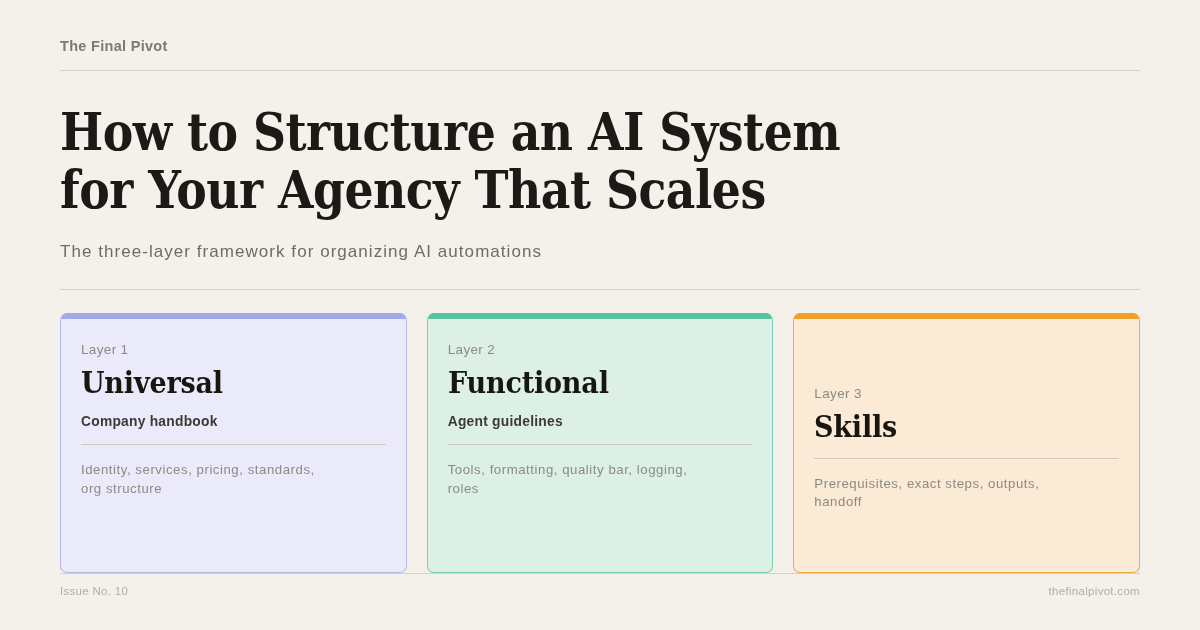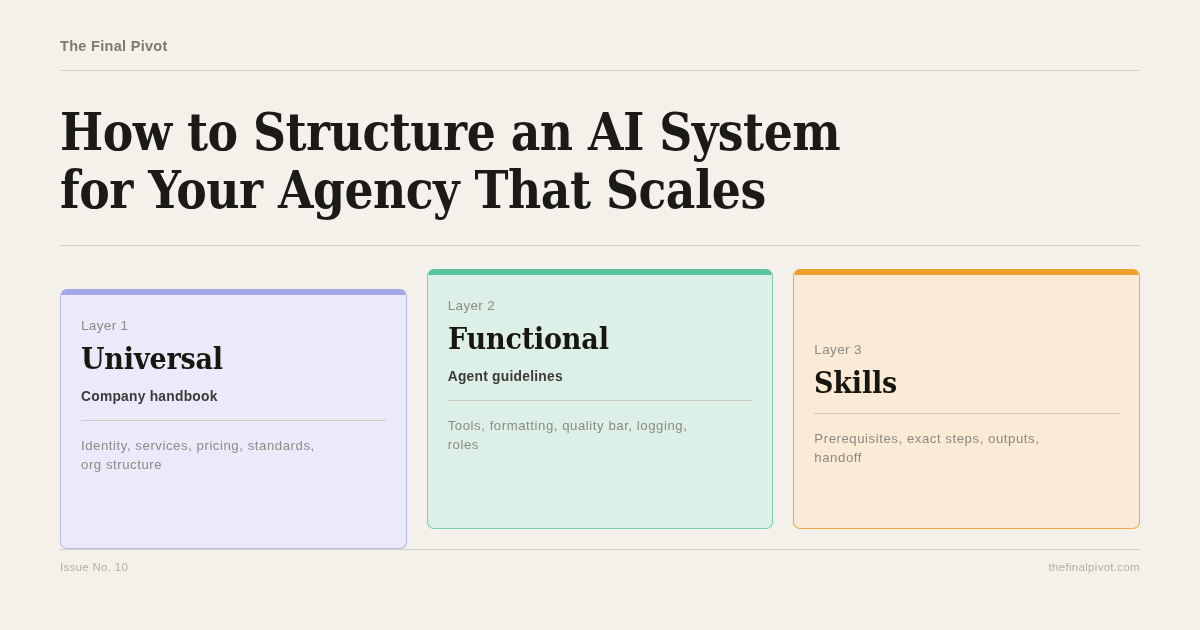--- a/index.html
+++ b/index.html
@@ -169,26 +169,27 @@
 <div class="page">
 
   <div class="masthead">
     <div class="brand">The Final Pivot</div>
     <div class="rule" style="background: rgb(214, 209, 198);"></div>
   </div>
 
   <div class="title-block">
     <h1 class="headline">How to Structure an AI System
 for Your Agency That Scales</h1>
+    <div class="subhead">The three-layer framework for organizing AI automations</div>
     <div class="rule-2" style="background: rgb(214, 209, 198);"></div>
   </div>
 
   <div class="cards">
 
-    <div class="card" id="card-0" style="background: rgb(235, 234, 251); border-color: rgb(182, 184, 236); margin-top: 20px;">
+    <div class="card" id="card-0" style="background: rgb(235, 234, 251); border-color: rgb(182, 184, 236);">
       <div class="card-accent" style="background: rgb(165, 168, 232);"></div>
       <div class="card-body">
         <div class="card-kicker">Layer 1</div>
         <div class="card-title">Universal</div>
         <div class="card-sub">Company handbook</div>
         <div class="card-divider"></div>
         <div class="card-desc">Identity, services, pricing, standards, org structure</div>
       </div>
     </div>
 

